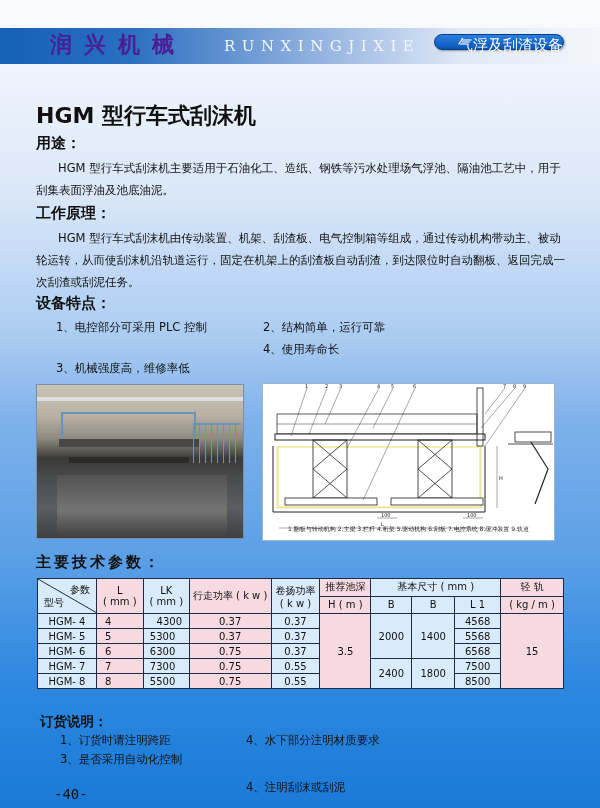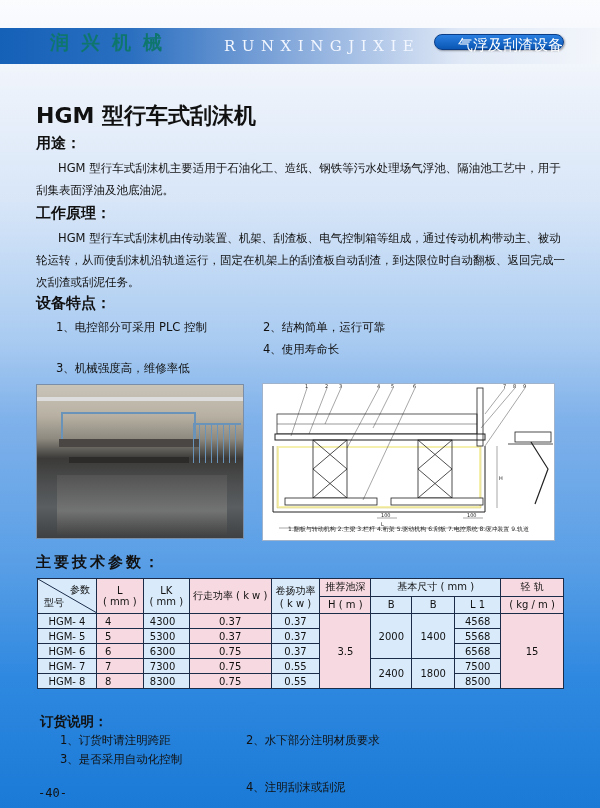--- a/index.html
+++ b/index.html
@@ -8,22 +8,22 @@
     font-family: "DejaVu Sans", "Liberation Sans", sans-serif;
     background: linear-gradient(to bottom, #fbfcfe 0px, #eef3fb 80px, #d8e6f8 200px, #a9cbf1 340px, #7fb1ea 420px, #5a9fe6 560px, #2e88e0 680px, #1a7ad6 808px);
     position: relative;
     color: #111;
   }
   .banner {
     position: absolute; left: 0; top: 28px; width: 600px; height: 36px;
     background: linear-gradient(to right, #1561b8 0px, #2a6fc0 130px, #6f9ad4 250px, #a9c2e6 360px, #dfe8f6 460px, #f3f6fb 600px);
   }
   .brand-cn {
-    position: absolute; left: 50px; top: 30px; font-size: 19px; font-weight: bold;
-    color: #0f766e; letter-spacing: 12px; font-family: "DejaVu Sans", sans-serif;
+    position: absolute; left: 50px; top: 30px; font-size: 22px; font-weight: bold;
+    color: #4c1d95; letter-spacing: 12px; font-family: "DejaVu Sans", sans-serif;
   }
   .brand-en {
     position: absolute; left: 224px; top: 37px; font-size: 15px; color: #f2f6ff;
     letter-spacing: 6.5px; font-family: "DejaVu Serif", "Liberation Serif", serif;
   }
   .category-pill {
     position: absolute; left: 434px; top: 34px; width: 130px; height: 16px;
     background: linear-gradient(to bottom, #2a7fe0, #0a56b4);
     border: 1.5px solid #0b3d86; border-radius: 9px;
     color: #fff; font-size: 15px; text-align: right; line-height: 21px;
@@ -62,21 +62,21 @@
   }
   table.spec td { border: 1.5px solid #1a2c48; text-align: center; height: 15px; padding: 0; vertical-align: middle; }
   .pink { background: #f7d9e1; }
   .blue { background: #d9ebfb; }
   .diag { position: relative; height: 34px; }
   .diag .a { position: absolute; right: 6px; top: 4px; }
   .diag .b { position: absolute; left: 6px; bottom: 3px; }
   .diag svg { position: absolute; left: 0; top: 0; }
   .ord-title { position: absolute; left: 40px; top: 713px; font-size: 13.5px; font-weight: bold; color: #111; }
   .ord { position: absolute; font-size: 11.5px; color: #111; }
-  .pageno { position: absolute; left: 38px; top: 786px; font-size: 12px; color: #111; font-family: "DejaVu Sans Mono", monospace; }
+  .pageno { position: absolute; left: 54px; top: 786px; font-size: 14px; color: #111; font-family: "DejaVu Sans Mono", monospace; }
 </style>
 </head>
 <body>
 
 <div class="banner"></div>
 <div class="brand-cn">润兴机械</div>
 <div class="brand-en">RUNXINGJIXIE</div>
 <div class="category-pill">气浮及刮渣设备</div>
 
 <div class="title">HGM 型行车式刮沫机</div>
@@ -216,21 +216,21 @@
   <tr>
     <td class="pink">H ( m )</td>
     <td class="blue">B</td>
     <td class="blue">B</td>
     <td class="blue">L 1</td>
     <td class="pink">( kg / m )</td>
   </tr>
   <tr>
     <td class="blue">HGM- 4</td>
     <td class="pink" style="text-align:left;padding-left:8px">4</td>
-    <td class="blue" style="text-align:left;padding-left:6px">4300</td>
+    <td class="blue" style="text-align:center;padding-left:6px">4300</td>
     <td class="pink">0.37</td>
     <td class="blue">0.37</td>
     <td class="pink" rowspan="5">3.5</td>
     <td class="blue" rowspan="3">2000</td>
     <td class="blue" rowspan="3">1400</td>
     <td class="blue">4568</td>
     <td class="pink" rowspan="5">15</td>
   </tr>
   <tr>
     <td class="blue">HGM- 5</td>
@@ -254,27 +254,27 @@
     <td class="blue" style="text-align:left;padding-left:6px">7300</td>
     <td class="pink">0.75</td>
     <td class="blue">0.55</td>
     <td class="blue" rowspan="2">2400</td>
     <td class="blue" rowspan="2">1800</td>
     <td class="blue">7500</td>
   </tr>
   <tr>
     <td class="blue">HGM- 8</td>
     <td class="pink" style="text-align:left;padding-left:8px">8</td>
-    <td class="blue" style="text-align:left;padding-left:6px">8300</td>
+    <td class="blue" style="text-align:left;padding-left:6px">5500</td>
     <td class="pink">0.75</td>
     <td class="blue">0.55</td>
     <td class="blue">8500</td>
   </tr>
 </tbody>
   </table>
 
 <div class="ord-title">订货说明：</div>
 <div class="ord" style="left:60px; top:733px;">1、订货时请注明跨距</div>
-<div class="ord" style="left:246px; top:733px;">2、水下部分注明材质要求</div>
+<div class="ord" style="left:246px; top:733px;">4、水下部分注明材质要求</div>
 <div class="ord" style="left:60px; top:752px;">3、是否采用自动化控制</div>
 <div class="ord" style="left:246px; top:752px;margin-top:28px;">4、注明刮沫或刮泥</div>
 
 <div class="pageno">-40-</div>
 
 </body></html>

